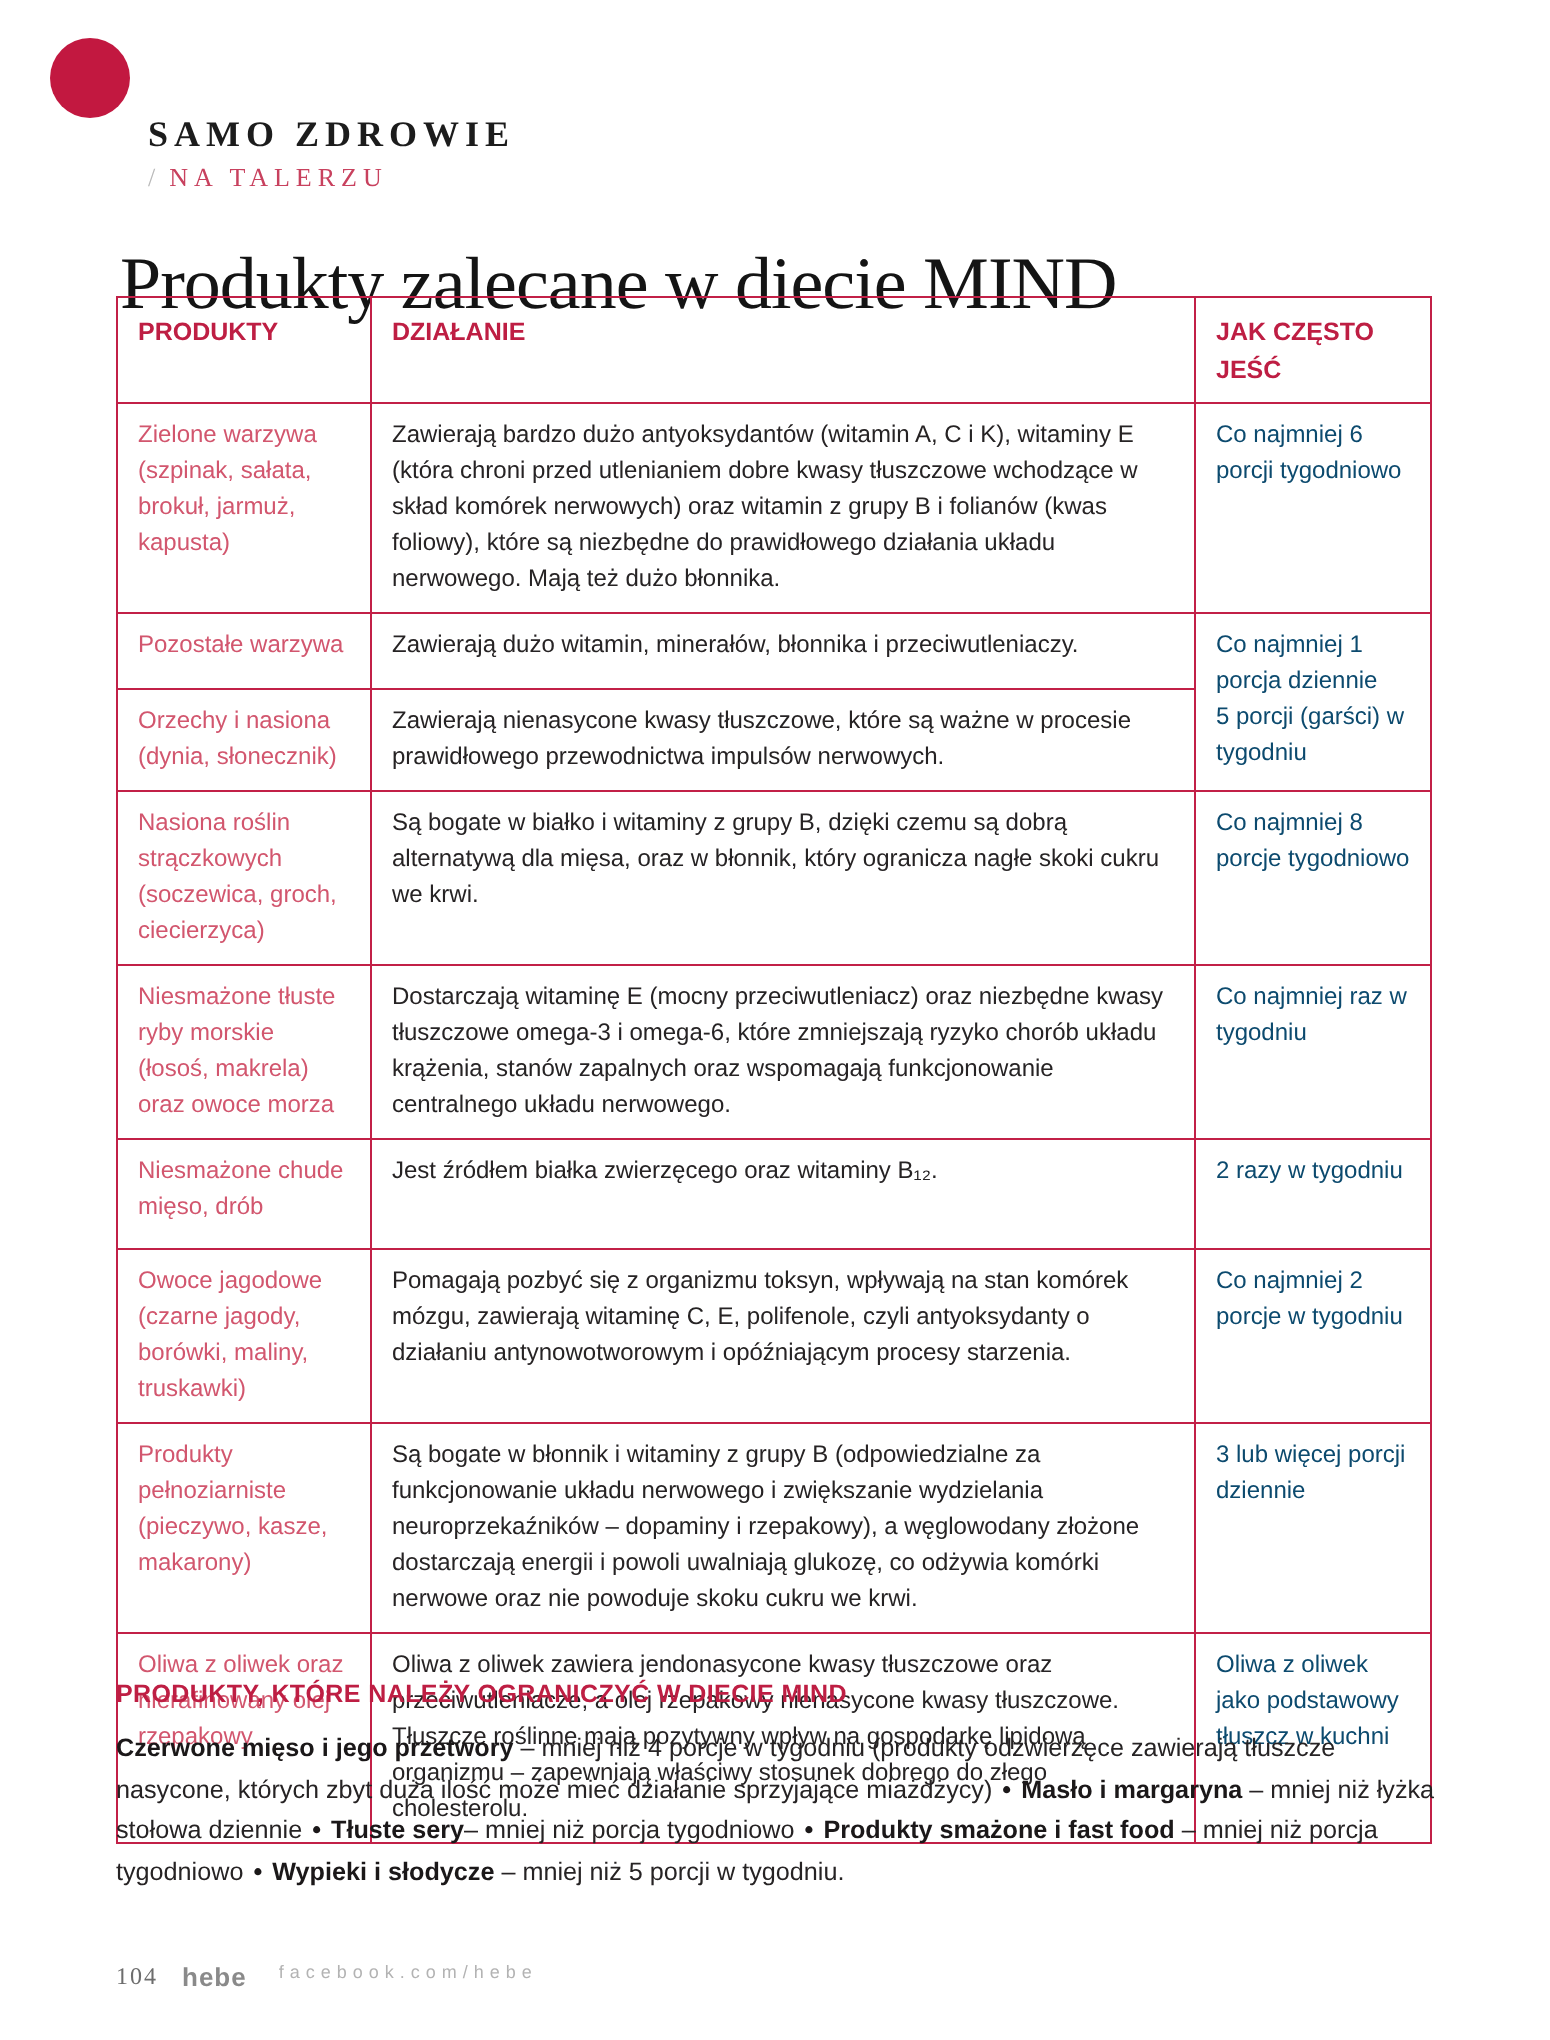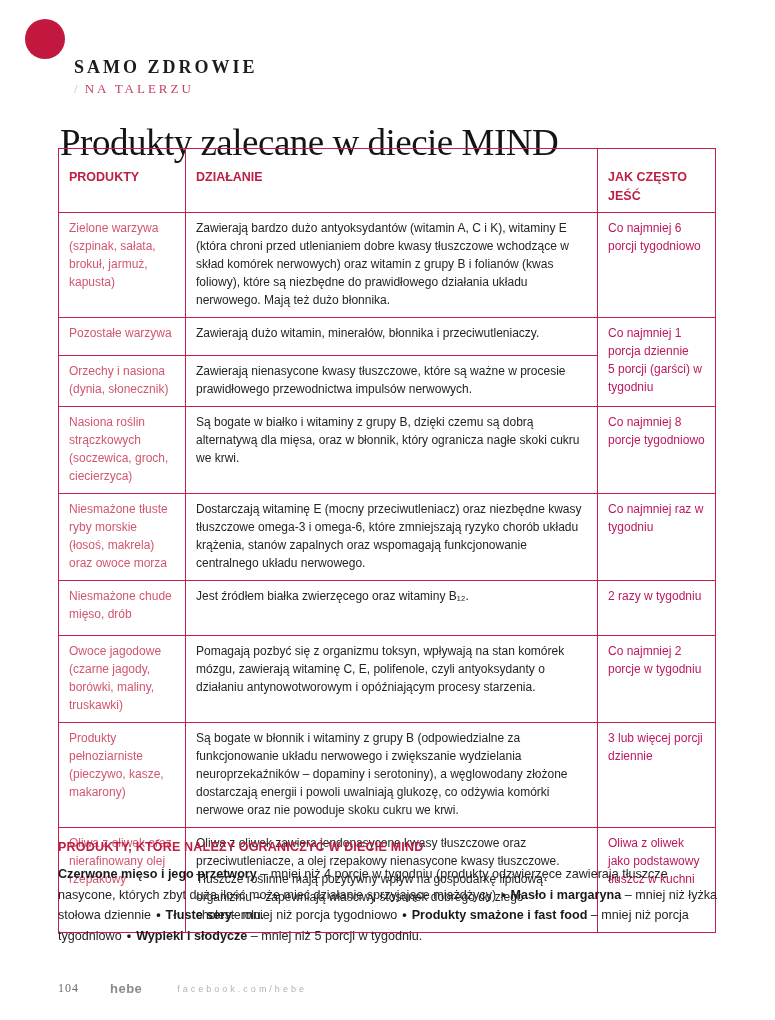--- a/index.html
+++ b/index.html
@@ -29,43 +29,43 @@
   }
   
   .mind-table-wrap{position:absolute;top:148px;left:58px;width:657px;}
   table.mind{border-collapse:collapse;width:100%;table-layout:fixed;}
   table.mind th, table.mind td{
     border:1px solid #c22047;vertical-align:top;text-align:left;
     padding:6px 10px 8px 10px;font-size:12px;line-height:1.5;
     box-sizing:border-box;font-weight:normal;
   }
   table.mind th{
-    color:#be1e43;font-weight:bold;font-size:12.5px;padding-top:19px;padding-bottom:6px;
+    color:#be1e43;font-weight:bold;font-size:12.5px;padding-top:8px;padding-bottom:6px;
   }
   td.product{color:#d2566e;}
   td.action{color:#262324;}
-  td.freq{color:#be185d;}
+  td.freq{color:#0c4a6e;}
   tr.hrow{height:27px;}
   tr.r0{height:87px;} tr.r1{height:38px;} tr.r2{height:45px;}
   tr.r3{height:70px;} tr.r4{height:70px;} tr.r5{height:55px;}
   tr.r6{height:64px;} tr.r7{height:83px;} tr.r8{height:92px;}
   
   .limit-section{position:absolute;top:840px;left:58px;width:660px;}
   .limit-heading{
     color:#be1e43;font-weight:bold;font-size:12.5px;letter-spacing:0.2px;
     margin:0 0 10px 0;
   }
   .limit-par, .herbs-par{
     margin:0;font-size:12.6px;line-height:1.63;color:#262324;
   }
   .limit-par b, .herbs-par b{color:#1b1819;text-align:center;}
   .bullet{font-weight:bold;margin:0 5px;color:#1b1819;}
   
   .footer{
-    position:absolute;top:981px;left:58px;display:flex;align-items:center;gap:19px;
+    position:absolute;top:981px;left:58px;display:flex;align-items:flex-start;
   }
   .page-number{
     font-family:"Liberation Serif", serif;font-size:12px;color:#6d6d6d;letter-spacing:1px;
   }
   .publisher{
     font-weight:bold;font-size:13px;color:#8a8a8a;margin-left:12px;letter-spacing:0.5px;
   }
   .fb-url{
     font-size:9px;color:#b3b3b3;letter-spacing:3px;margin-left:16px;
   }
@@ -128,21 +128,21 @@
       <td class="action">Jest źródłem białka zwierzęcego oraz witaminy B₁₂.</td>
       <td class="freq">2 razy w tygodniu</td>
     </tr>
     <tr class="r6">
       <td class="product">Owoce jagodowe (czarne jagody, borówki, maliny, truskawki)</td>
       <td class="action">Pomagają pozbyć się z organizmu toksyn, wpływają na stan komórek mózgu, zawierają witaminę C, E, polifenole, czyli antyoksydanty o działaniu antynowotworowym i opóźniającym procesy starzenia.</td>
       <td class="freq">Co najmniej 2 porcje w tygodniu</td>
     </tr>
     <tr class="r7">
       <td class="product">Produkty pełnoziarniste (pieczywo, kasze, makarony)</td>
-      <td class="action">Są bogate w błonnik i witaminy z grupy B (odpowiedzialne za funkcjonowanie układu nerwowego i zwiększanie wydzielania neuroprzekaźników – dopaminy i serotoniny), a węglowodany złożone dostarczają energii i powoli uwalniają glukozę, co odżywia komórki nerwowe oraz nie powoduje skoku cukru we krwi.</td>
+      <td class="action">Są bogate w błonnik i witaminy z grupy B (odpowiedzialne za funkcjonowanie układu nerwowego i zwiększanie wydzielania neuroprzekaźników – dopaminy i rzepakowy), a węglowodany złożone dostarczają energii i powoli uwalniają glukozę, co odżywia komórki nerwowe oraz nie powoduje skoku cukru we krwi.</td>
       <td class="freq">3 lub więcej porcji dziennie</td>
     </tr>
     <tr class="r8">
       <td class="product">Oliwa z oliwek oraz nierafinowany olej rzepakowy</td>
       <td class="action">Oliwa z oliwek zawiera jendonasycone kwasy tłuszczowe oraz przeciwutleniacze, a olej rzepakowy nienasycone kwasy tłuszczowe. Tłuszcze roślinne mają pozytywny wpływ na gospodarkę lipidową organizmu – zapewniają właściwy stosunek dobrego do złego cholesterolu.</td>
       <td class="freq">Oliwa z oliwek jako podstawowy tłuszcz w kuchni</td>
     </tr>
   </tbody>
     </table>
 </div>

